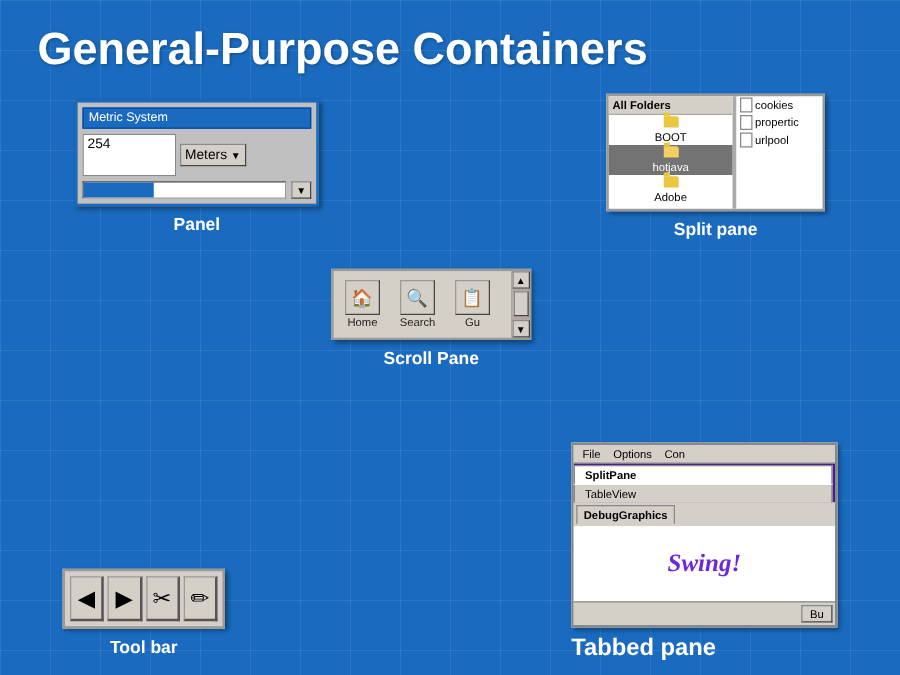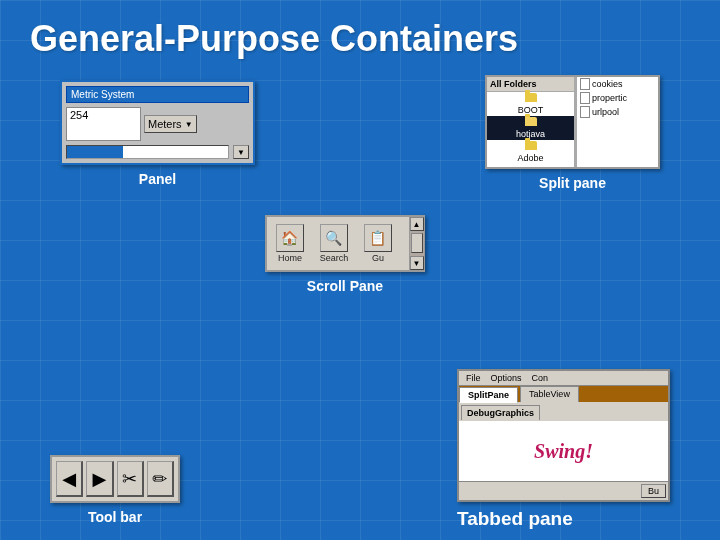--- a/index.html
+++ b/index.html
@@ -153,21 +153,21 @@
       border: 2px solid #999;
       box-shadow: 2px 2px 4px rgba(0,0,0,0.4);
     }
 
     .split-pane-inner {
       display: flex;
       height: 90px;
     }
 
     .split-pane-left {
-      width: 90px;
+      width: 102px;
       border-right: 3px solid #aaa;
     }
 
     .split-pane-header {
       background: #d4d0c8;
       font-size: 9px;
       padding: 2px 3px;
       border-bottom: 1px solid #aaa;
       font-weight: bold;
     }
@@ -176,21 +176,21 @@
       font-size: 9px;
       padding: 1px 3px;
       display: flex;
       align-items: center;
       gap: 3px;
       cursor: pointer;
       flex-direction: column;
     }
 
     .split-pane-item.selected {
-      background: #0f172a;
+      background: #737373;
       color: white;
     }
 
     .folder-icon {
       width: 12px;
       height: 9px;
       background: #e8c840;
       border-radius: 0 2px 0 0;
       position: relative;
       display: inline-block;
@@ -408,21 +408,22 @@
       padding: 1px 2px;
     }
 
     .menu-item {
       padding: 1px 5px;
       cursor: pointer;
     }
 
     .tab-row {
       display: flex;
-      background: #a16207;
+      background: #4c1d95;
+      flex-direction: column;
     }
 
     .tab-item {
       padding: 2px 8px;
       font-size: 9px;
       border: 1px solid #888;
       border-bottom: none;
       background: #d4d0c8;
       cursor: pointer;
       margin-right: 2px;
@@ -443,21 +444,21 @@
       display: flex;
       flex-direction: column;
       align-items: center;
       justify-content: center;
     }
 
     .swing-text {
       font-size: 20px;
       font-weight: bold;
       font-style: italic;
-      color: #be185d;
+      color: #6d28d9;
       font-family: serif;
     }
 
     .tabbed-pane-bottom {
       display: flex;
       justify-content: flex-end;
       padding: 2px;
       background: #d4d0c8;
       border-top: 1px solid #888;
     }

